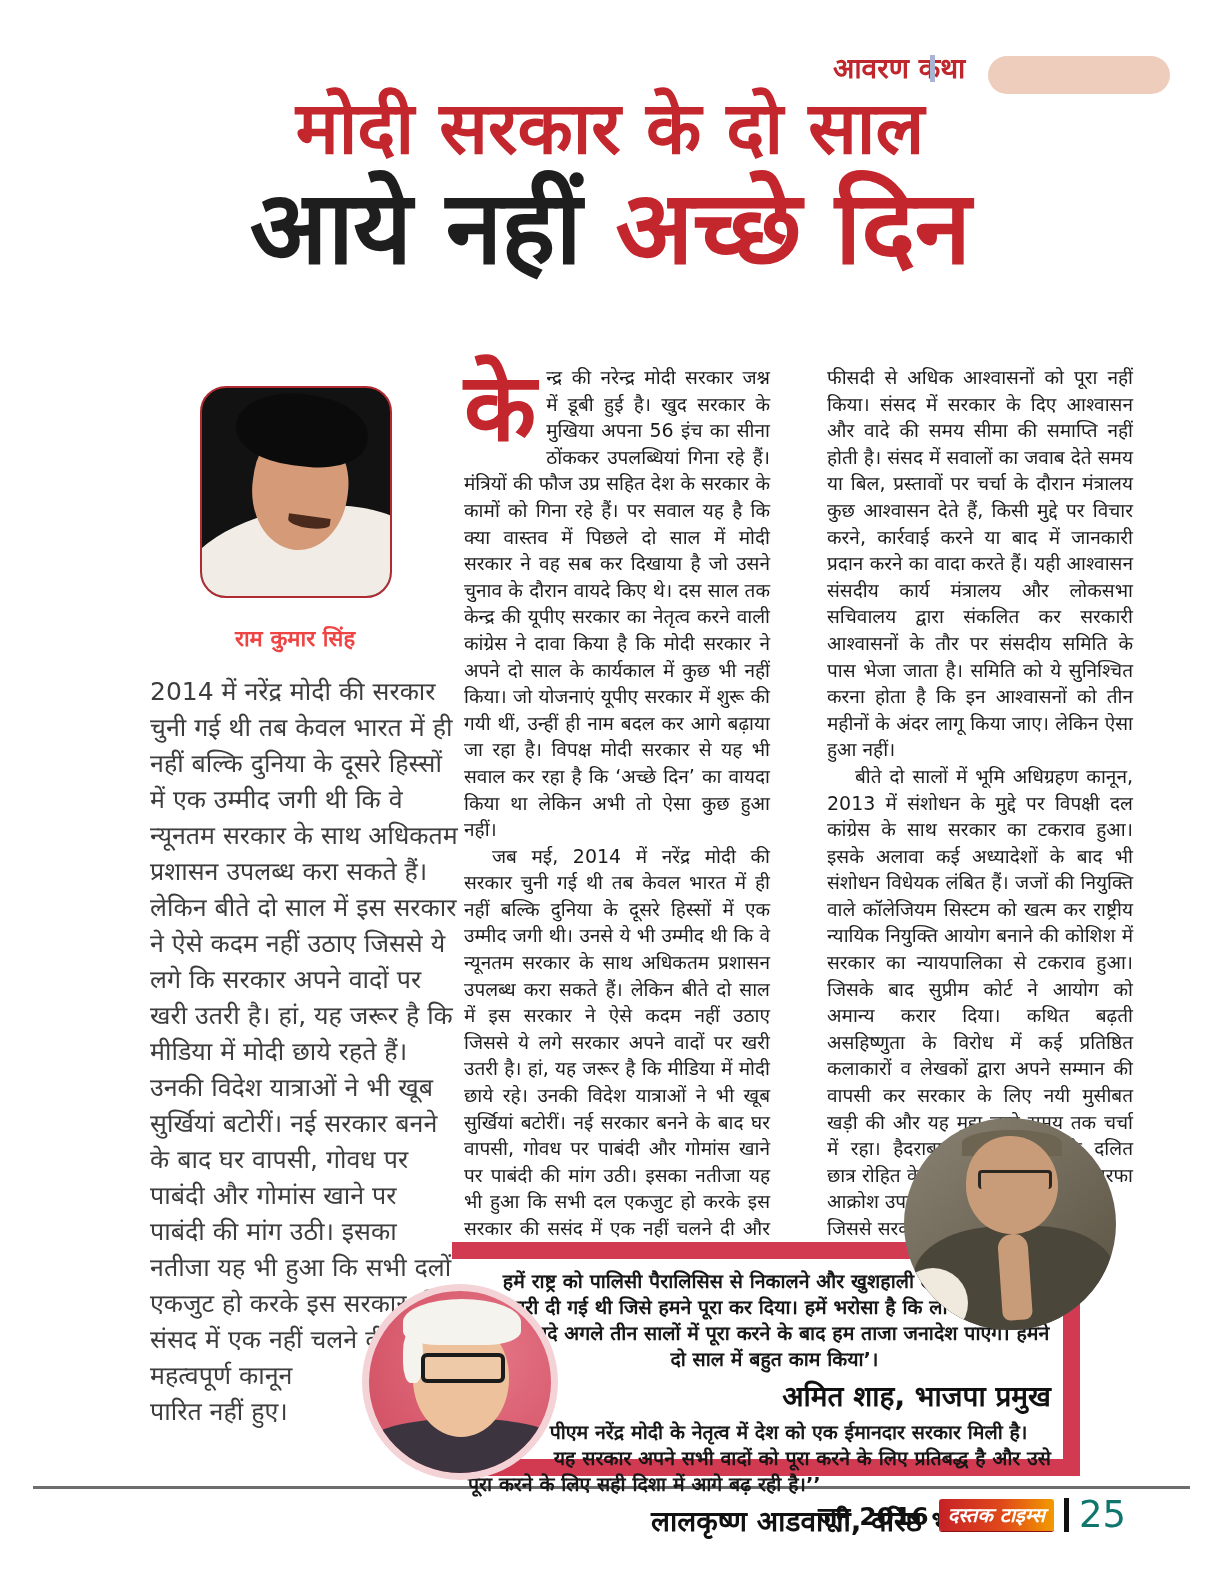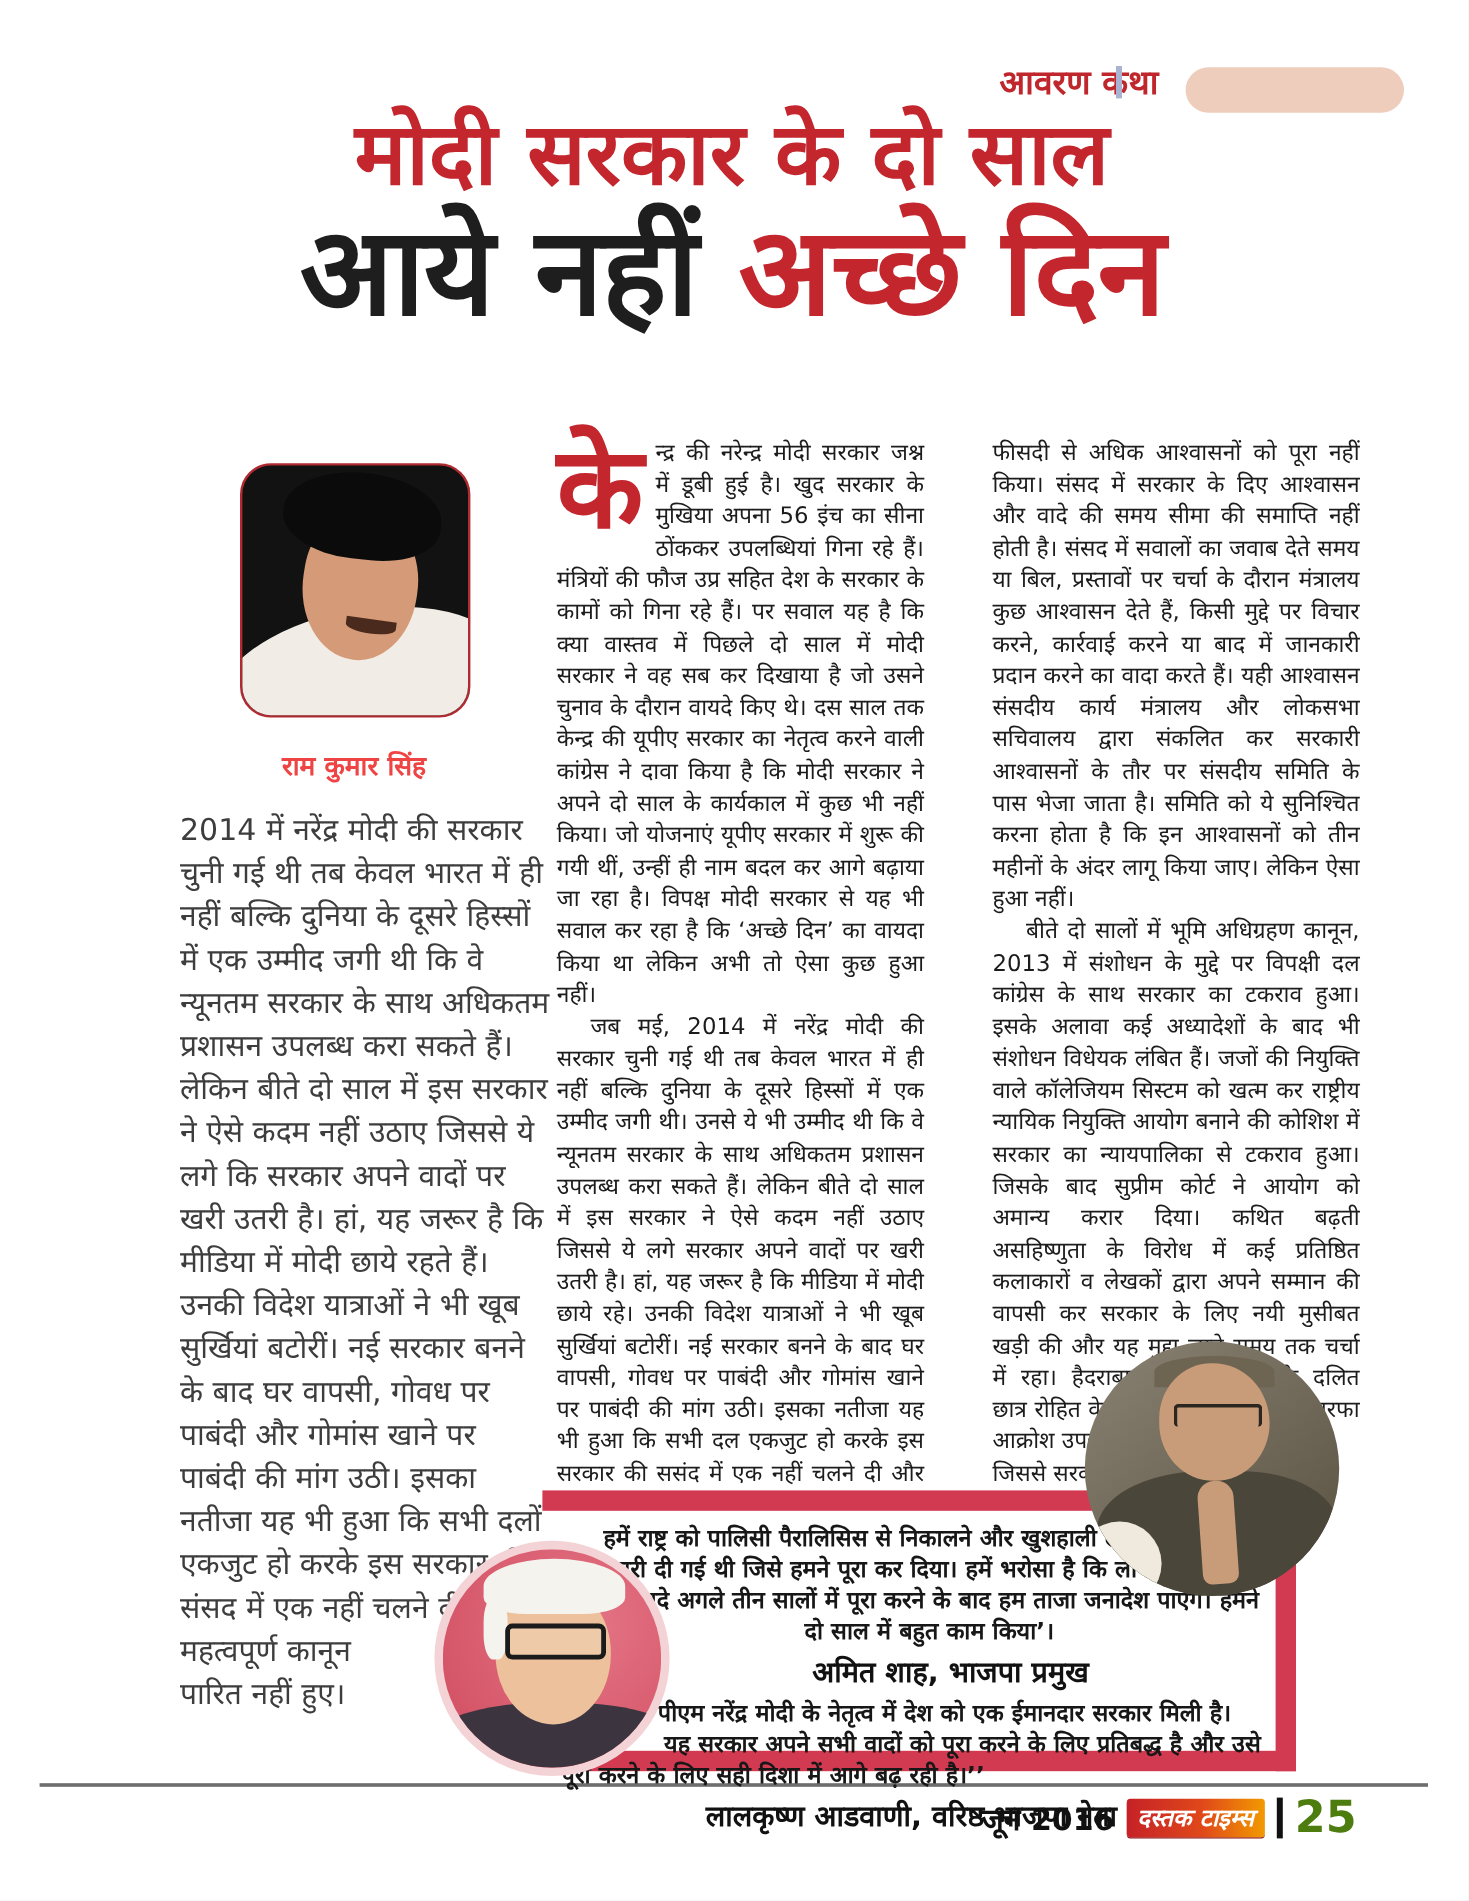--- a/index.html
+++ b/index.html
@@ -46,21 +46,21 @@
 
   
   .quote-panel{position:absolute;left:452px;top:1242px;width:628px;height:234px;box-sizing:border-box;
                background:#fff;border-top:17px solid #d23a52;border-right:17px solid #d23a52;
                border-bottom:17px solid #d23a52;padding:10px 12px 4px 16px;z-index:1;}
   .advani-spacer{float:left;width:130px;height:198px;shape-outside:circle(128px at -42px 210px);}
   .shah-spacer{float:right;width:52px;height:110px;shape-outside:circle(110px at 115px -40px);}
   .q-text{font-size:19.5px;line-height:26px;font-weight:600;color:#171717;margin:0;}
   .q1{text-align:center;}
   .q2{text-align:left;margin-top:6px;}
-  .q-attr{text-align:center;font-weight:bold;font-size:24px;color:#111;margin:3px 0 2px;}
+  .q-attr{text-align:right;font-weight:bold;font-size:28px;color:#111;margin:3px 0 2px;}
 
   
   .shah-photo{position:absolute;left:904px;top:1118px;width:212px;height:212px;border-radius:50%;
               overflow:hidden;background:linear-gradient(140deg,#8a8273,#57503f);z-index:2;}
   .sp-head{position:absolute;left:62px;top:18px;width:92px;height:98px;background:#c99c79;
            border-radius:48% 52% 50% 50%;}
   .sp-hairband{position:absolute;left:58px;top:12px;width:100px;height:26px;background:#6e6452;
                border-radius:50% 50% 0 0;}
   .sp-glasses{position:absolute;left:74px;top:52px;width:68px;height:16px;border-top:3px solid #2c2620;
               border-left:3px solid #2c2620;border-right:3px solid #2c2620;border-radius:4px;}
@@ -85,21 +85,21 @@
                border-radius:6px;background:rgba(255,255,255,.15);}
 
   
   .footer-rule{position:absolute;left:33px;top:1486px;width:1157px;height:3px;background:#6d6d6d;}
   .footer-row{position:absolute;left:818px;top:1496px;display:flex;align-items:center;gap:10px;z-index:3;}
   .footer-issue{font-size:25px;font-weight:bold;color:#111;}
   .footer-logo{padding:2px 9px 3px;background:linear-gradient(90deg,#c62127 0%,#e0491a 55%,#f29a00 100%);
                color:#fff;font-weight:bold;font-style:italic;font-size:20px;border-radius:3px;
                box-shadow:0 1px 0 #8c1013;}
   .footer-div{width:5px;height:34px;background:#111;}
-  .footer-page{font-size:37px;font-weight:bold;color:#4d7c0f;line-height:1;}
+  .footer-page{font-size:37px;font-weight:normal;color:#0f766e;line-height:1;}
 </style>
 </head>
 <body>
 
 <div class="page">
 
   <span class="section-label">आवरण कथा</span>
   <span class="label-tick"></span>
   <div class="pink-pill"></div>
 

